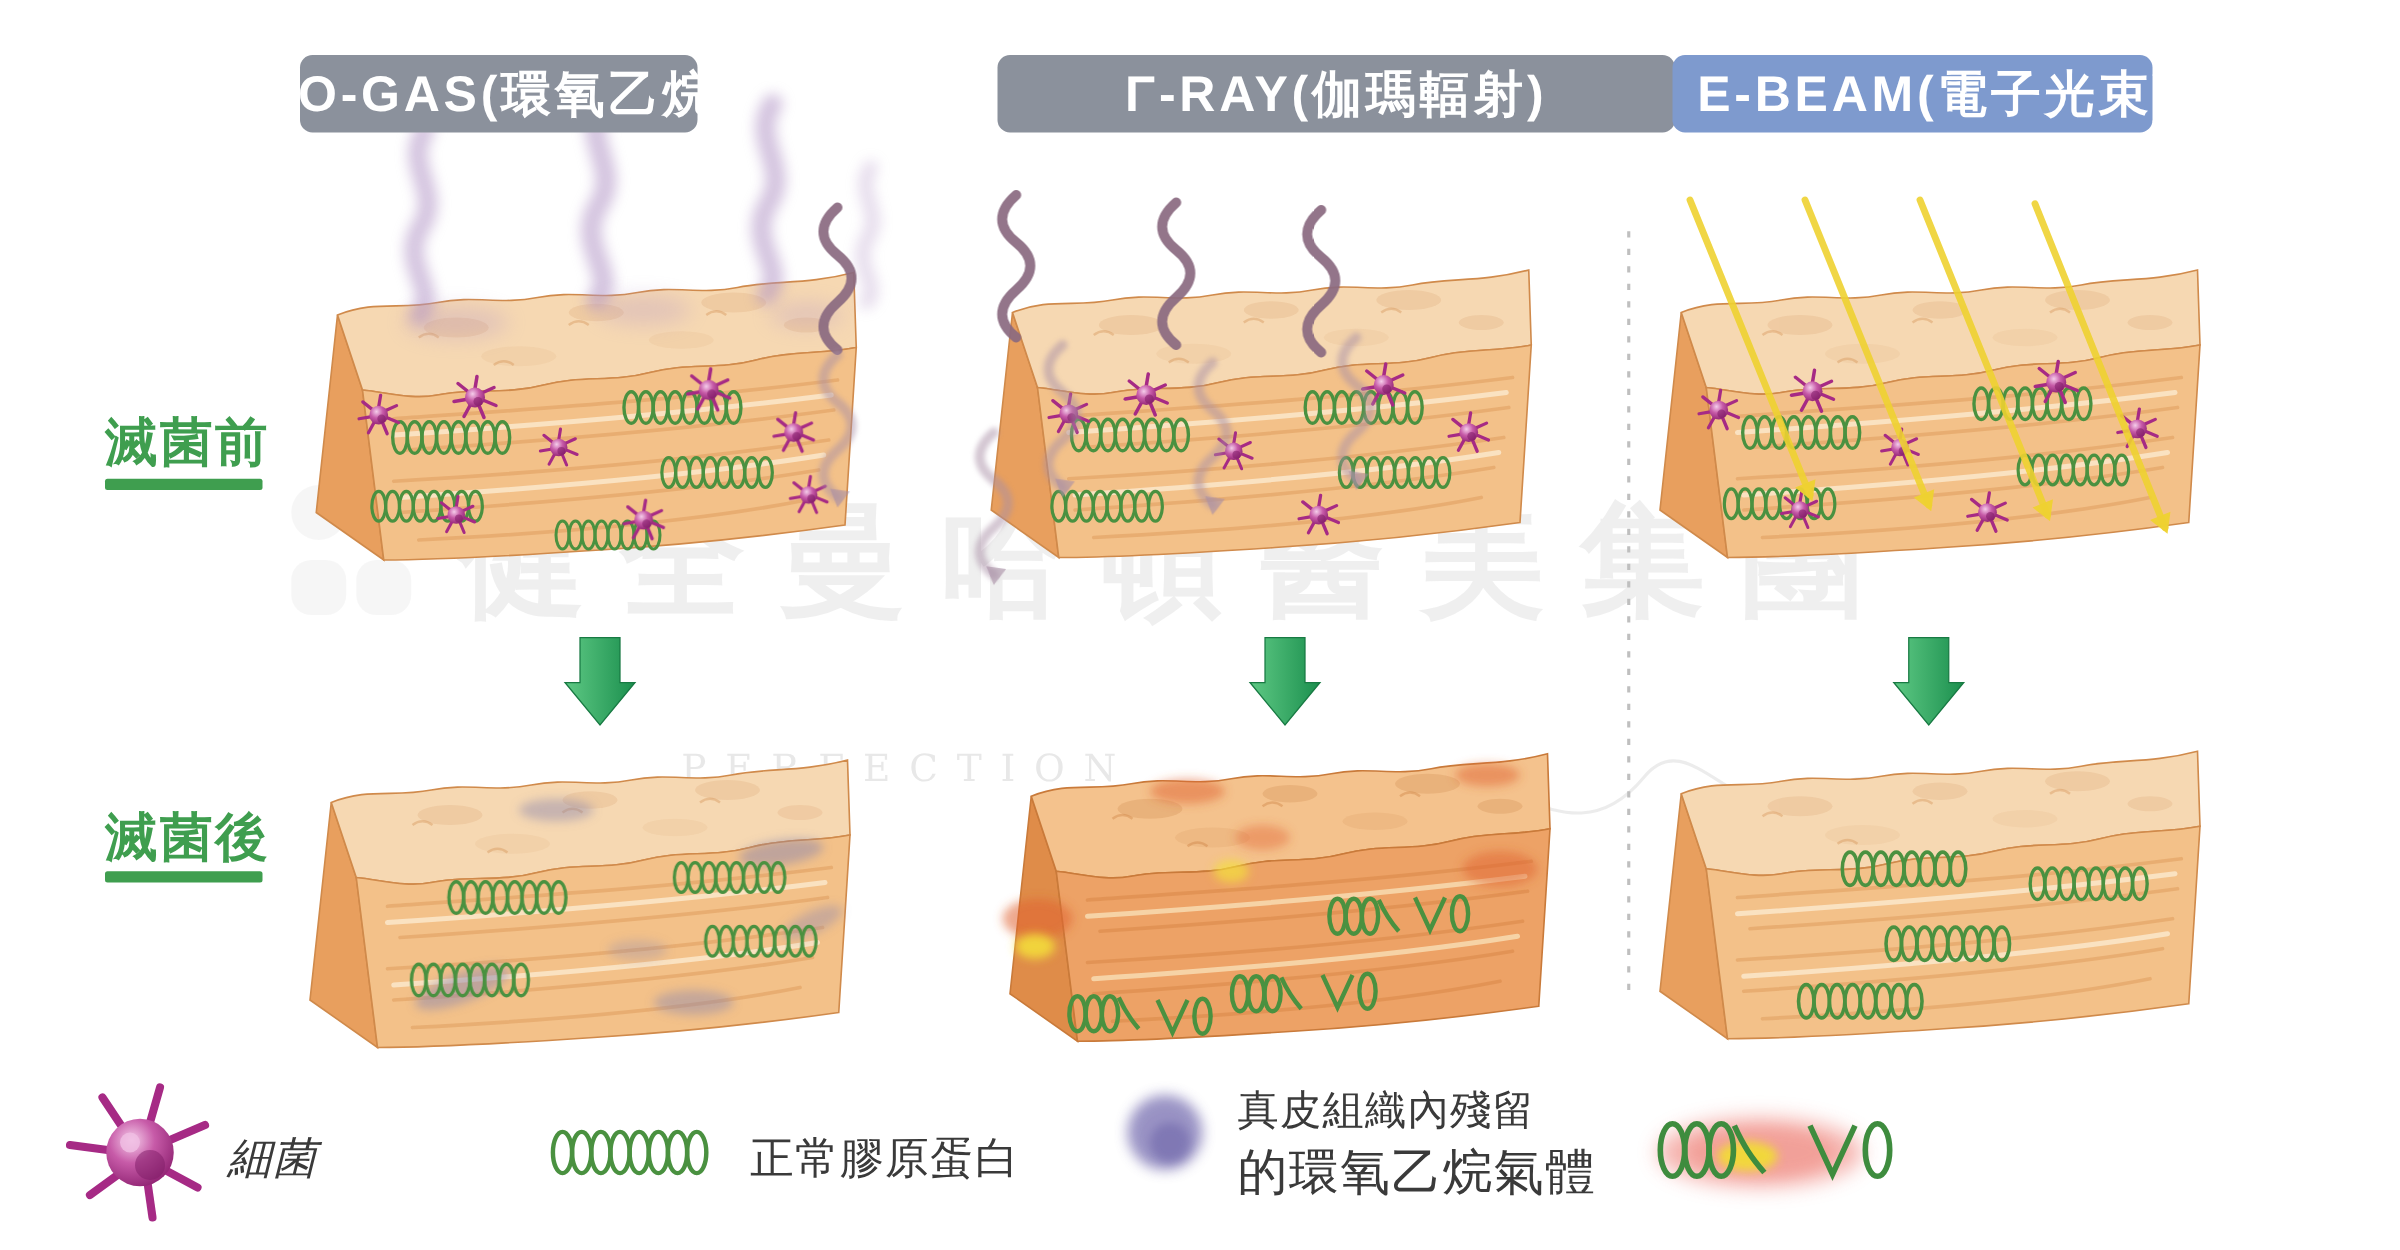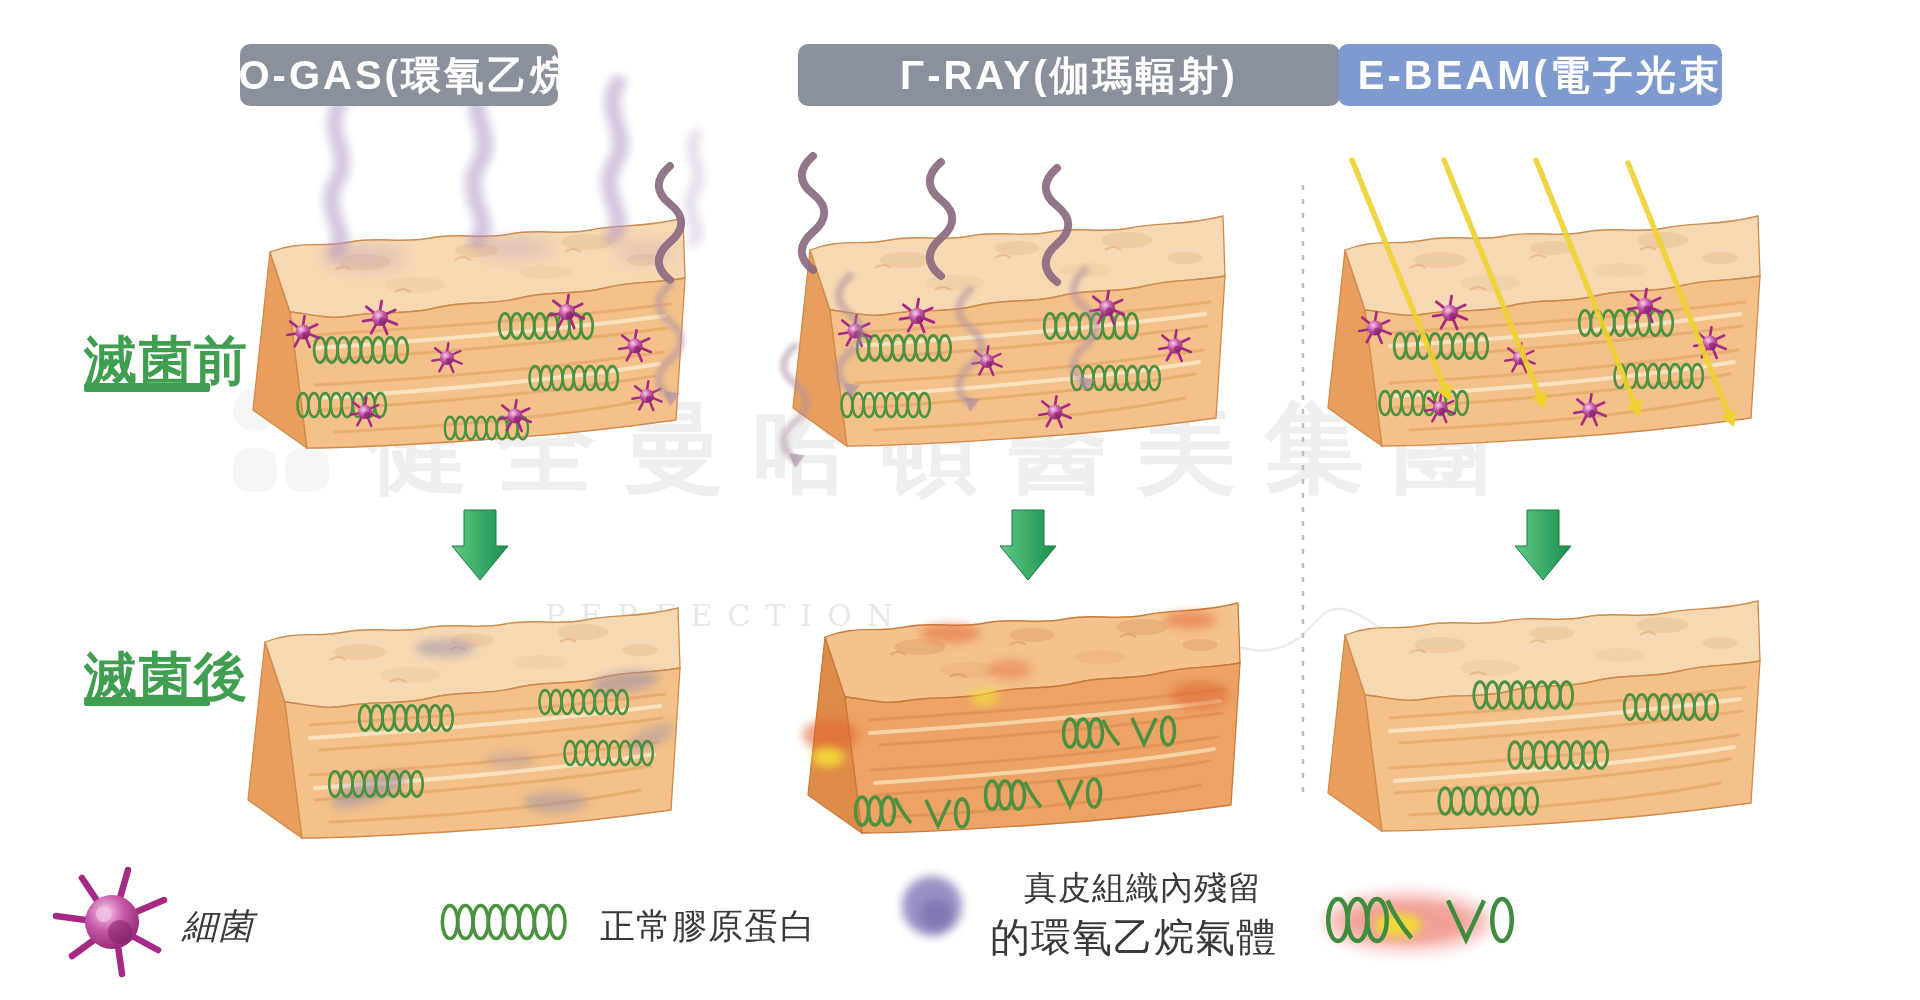--- a/index.html
+++ b/index.html
@@ -13,27 +13,27 @@
   svg.gfx{position:absolute;inset:0;z-index:1;}
   .txt-layer{position:absolute;inset:0;z-index:2;pointer-events:none;}
   .hdr{position:absolute;top:44px;height:62px;border-radius:10px;color:#fff;
        font-size:40px;font-weight:600;letter-spacing:3px;display:flex;
        align-items:center;justify-content:center;white-space:nowrap;}
   .hdr-gray{background:#8b919c;}
   .hdr-blue{background:#7e9ace;}
   #h0{left:240px;width:318px;text-align:center;}
   #h1{left:798px;width:542px;}
   #h2{left:1338px;width:348px;padding-left:36px;}
-  .rowlab{position:absolute;color:#3f9e4f;font-size:53px;font-weight:700;letter-spacing:2px;white-space:nowrap;}
+  .rowlab{position:absolute;color:#3f9e4f;font-size:42px;font-weight:700;letter-spacing:2px;white-space:nowrap;}
   #rl0{left:84px;top:326px;} #rl1{left:84px;top:642px;}
   .rowline{position:absolute;width:126px;height:9px;background:#3f9e4f;border-radius:2px;}
   #ru0{left:84px;top:383px;} #ru1{left:84px;top:697px;}
   .leglab{position:absolute;color:#3a3a3a;font-size:35px;font-weight:500;letter-spacing:1px;white-space:nowrap;}
   #lg0{left:182px;top:903px;font-style:italic;} #lg1{left:600px;top:903px;}
-  #lg2a{left:990px;top:866px;font-size:33px;margin-left:34px;} #lg2b{left:990px;top:910px;font-size:40px;}
+  #lg2a{left:990px;top:866px;font-size:33px;} #lg2b{left:990px;top:910px;font-size:40px;}
   #lg3{left:1520px;top:903px;}
   
   .slab-normal{--face-top:#f6d8b2;--face-front:#f3c189;--face-side:#e89f5e;
                --streak:#d8914f;--streak-light:#fbe6c8;--blotch:#eec9a0;--edge:#d08a4b;}
   .slab-hot{--face-top:#f4c28d;--face-front:#eda266;--face-side:#df8c49;
             --streak:#d27f3d;--streak-light:#f8d9ae;--blotch:#e8b079;--edge:#c97a3a;}
 </style>
 </head>
 <body>
 

